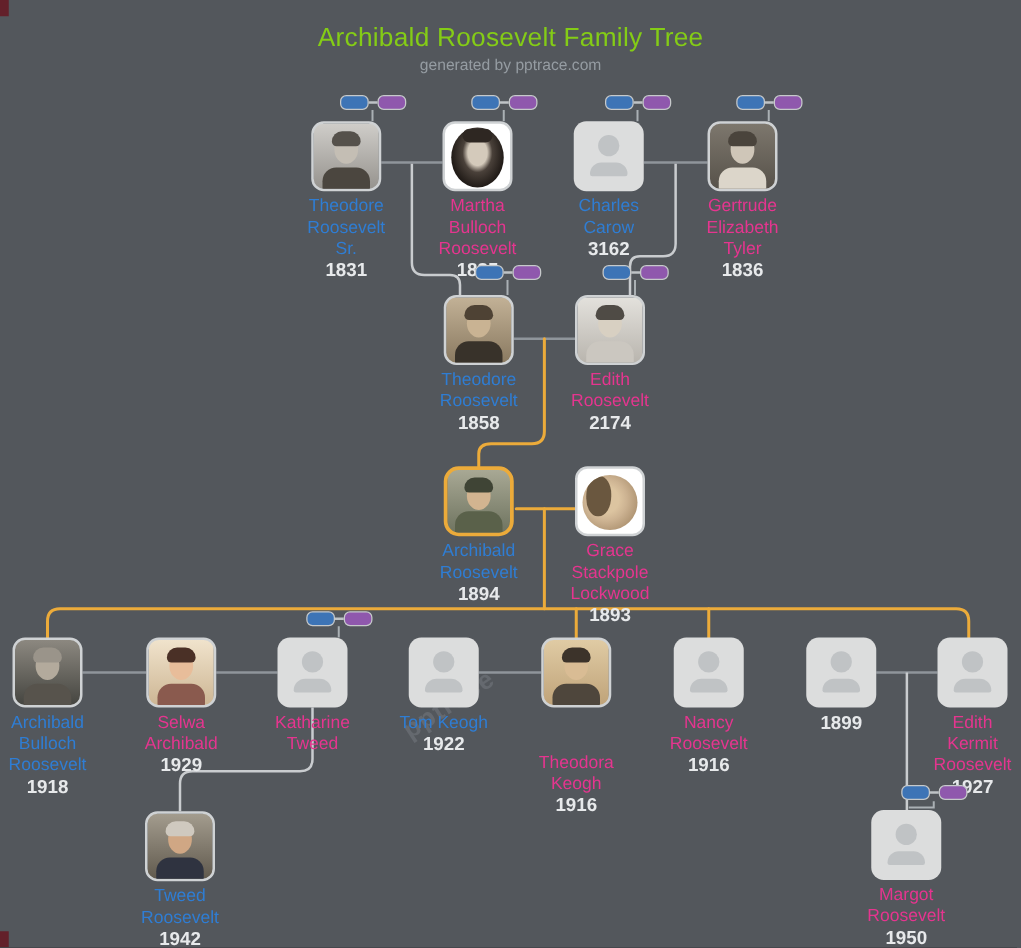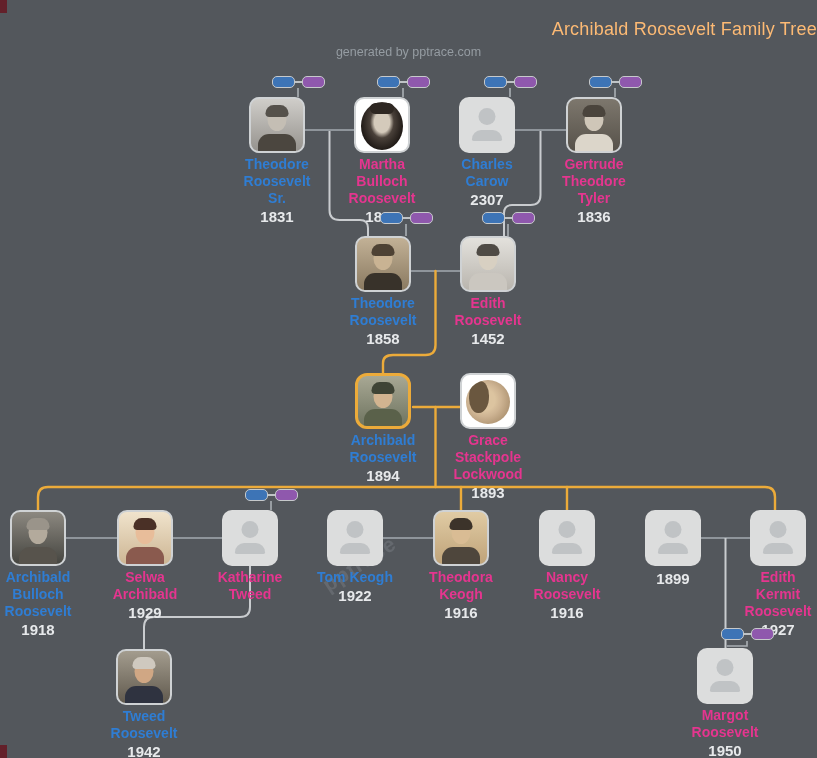--- a/index.html
+++ b/index.html
@@ -1,20 +1,20 @@
 <!DOCTYPE html>
 <html style="--c-background: #53575c; --c-male_name: #2f7dd3; --c-female_name: #e5358f; --c-year_text: #e7e9eb; --c-highlight_line: #ecab3a; --c-couple_line: #8f959b; --c-drop_line: #c9cccf; --c-pill_blue: #3d74b6; --c-pill_purple: #8f58ad; --c-placeholder_bg: #dcdddd; --c-placeholder_icon: #c0c3c5;"><head>
 <meta charset="utf-8">
 <style>
   html,body{margin:0;padding:0;background:#3a3d40;}
   #stage{position:relative;width:817px;height:758px;overflow:hidden;
          background:var(--c-background,#53575c);
          font-family:"Liberation Sans","DejaVu Sans",sans-serif;}
-  .title{position:absolute;top:19px;left:0;width:100%;text-align:right;
-         font-size:18px;font-weight:500;color:#fdba74;letter-spacing:.2px;}
+  .title{position:absolute;top:19px;left:0;width:100%;text-align:center;
+         font-size:21px;font-weight:500;color:#84cc16;letter-spacing:.2px;}
   .subtitle{position:absolute;top:45px;left:0;width:100%;text-align:center;
          font-size:12.5px;color:#959ca2;}
   .watermark{position:absolute;left:318px;top:552px;transform:rotate(-33deg);
          font-size:21px;font-weight:bold;letter-spacing:1px;
          color:rgba(226,231,236,0.13);pointer-events:none;}
   .corner{position:absolute;left:0;width:7px;height:13px;background:#63202a;}
   .corner.top{top:0}.corner.bottom{bottom:0}
   svg.connectors{position:absolute;left:0;top:0;pointer-events:none;}
   .ln-couple{stroke:var(--c-couple_line,#8f959b);stroke-width:2;fill:none;}
   .ln-drop{stroke:var(--c-drop_line,#c9cccf);stroke-width:2;fill:none;}
@@ -37,21 +37,21 @@
          width:23px;height:12px;border-radius:11px 11px 5px 5px;}
   .o-shape{position:absolute;top:3px;left:50%;transform:translateX(-50%);
          width:42px;height:48px;border-radius:50%;}
   .o-hair{position:absolute;top:4px;left:50%;transform:translateX(-50%);
          width:24px;height:11px;border-radius:12px;}
   .c-shape{position:absolute;top:5px;left:50%;transform:translateX(-50%);
          width:44px;height:44px;border-radius:50%;overflow:hidden;}
   .c-hair{position:absolute;top:1px;left:3px;width:20px;height:32px;
          border-radius:50% 45% 50% 45%;}
   .person-label{position:absolute;width:96px;text-align:center;pointer-events:none;}
-  .person-name{font-size:14px;font-weight:bold;line-height:17px;white-space:pre-line;}
+  .person-name{font-size:14px;font-weight:normal;line-height:17px;white-space:pre-line;}
   .person-name.male{color:var(--c-male_name,#2f7dd3);}
   .person-name.female{color:var(--c-female_name,#e5358f);}
   .person-year{font-size:15px;font-weight:600;color:var(--c-year_text,#e7e9eb);
          line-height:18px;margin-top:1px;}
   .pill-pair{position:absolute;width:53px;height:13px;display:flex;align-items:center;cursor:pointer;}
   .pill{width:23px;height:12px;border-radius:5px;border:1.5px solid #c6c9cb;box-sizing:border-box;}
   .pill-blue{background:var(--c-pill_blue,#3d74b6);}
   .pill-purple{background:var(--c-pill_purple,#8f58ad);}
   .pill-link{width:7px;height:2px;background:#bfc3c6;}
 </style>
@@ -126,32 +126,32 @@
       </div>
       <div class="person-node" style="left: 459px; top: 97px;">
         <div class="photo placeholder">
           <div class="ph-head"></div>
           <div class="ph-shoulders"></div>
         </div>
       </div>
       <div class="person-label" style="left: 439px; top: 156px;">
         <div class="person-name male">Charles
 Carow</div>
-        <div class="person-year">2307</div>
+        <div class="person-year">3162</div>
       </div>
       <div class="person-node" style="left: 566px; top: 97px;">
         <div class="photo" style="background: linear-gradient(rgb(125, 119, 109), rgb(87, 82, 74));">
           <div class="p-body" style="background: rgb(220, 214, 202);"></div>
           <div class="p-head" style="background: rgb(207, 198, 184);"></div>
           <div class="p-hair" style="background: rgb(74, 68, 60);"></div>
         </div>
       </div>
       <div class="person-label" style="left: 546px; top: 156px;">
         <div class="person-name female">Gertrude
-Theodore
+Elizabeth
 Tyler</div>
         <div class="person-year">1836</div>
       </div>
       <div class="person-node" style="left: 355px; top: 236px;">
         <div class="photo" style="background: linear-gradient(rgb(194, 177, 150), rgb(138, 122, 97));">
           <div class="p-body" style="background: rgb(56, 50, 42);"></div>
           <div class="p-head" style="background: rgb(201, 179, 147);"></div>
           <div class="p-hair" style="background: rgb(78, 66, 52);"></div>
         </div>
       </div>
@@ -163,21 +163,21 @@
       <div class="person-node" style="left: 460px; top: 236px;">
         <div class="photo" style="background: linear-gradient(rgb(227, 225, 220), rgb(185, 181, 174));">
           <div class="p-body" style="background: rgb(203, 199, 192);"></div>
           <div class="p-head" style="background: rgb(216, 208, 194);"></div>
           <div class="p-hair" style="background: rgb(79, 75, 69);"></div>
         </div>
       </div>
       <div class="person-label" style="left: 440px; top: 295px;">
         <div class="person-name female">Edith
 Roosevelt</div>
-        <div class="person-year">1452</div>
+        <div class="person-year">2174</div>
       </div>
       <div class="person-node highlighted" style="left: 355px; top: 373px;">
         <div class="photo" style="background: linear-gradient(rgb(168, 168, 148), rgb(111, 116, 96));">
           <div class="p-body" style="background: rgb(90, 97, 74);"></div>
           <div class="p-head" style="background: rgb(210, 180, 144);"></div>
           <div class="p-hair" style="background: rgb(63, 68, 53);"></div>
         </div>
       </div>
       <div class="person-label" style="left: 335px; top: 432px;">
         <div class="person-name male">Archibald
@@ -242,21 +242,21 @@
         <div class="person-name male">Tom Keogh</div>
         <div class="person-year">1922</div>
       </div>
       <div class="person-node" style="left: 433px; top: 510px;">
         <div class="photo" style="background: linear-gradient(rgb(224, 203, 164), rgb(191, 163, 121));">
           <div class="p-body" style="background: rgb(78, 70, 60);"></div>
           <div class="p-head" style="background: rgb(217, 188, 148);"></div>
           <div class="p-hair" style="background: rgb(60, 51, 42);"></div>
         </div>
       </div>
-      <div class="person-label" style="left: 413px; top: 569px;">
+      <div class="person-label" style="left: 413px; top: 601px;">
         <div class="person-name female">Theodora
 Keogh</div>
         <div class="person-year">1916</div>
       </div>
       <div class="person-node" style="left: 539px; top: 510px;">
         <div class="photo placeholder">
           <div class="ph-head"></div>
           <div class="ph-shoulders"></div>
         </div>
       </div>

